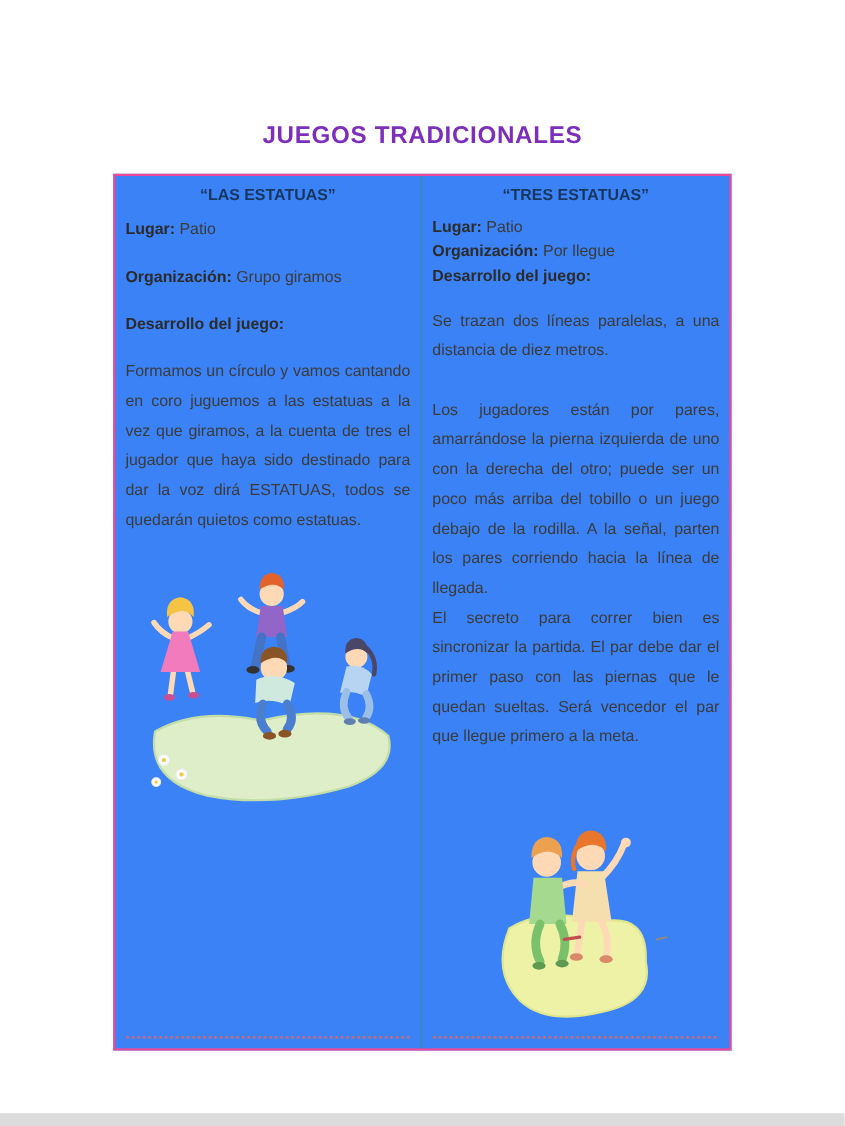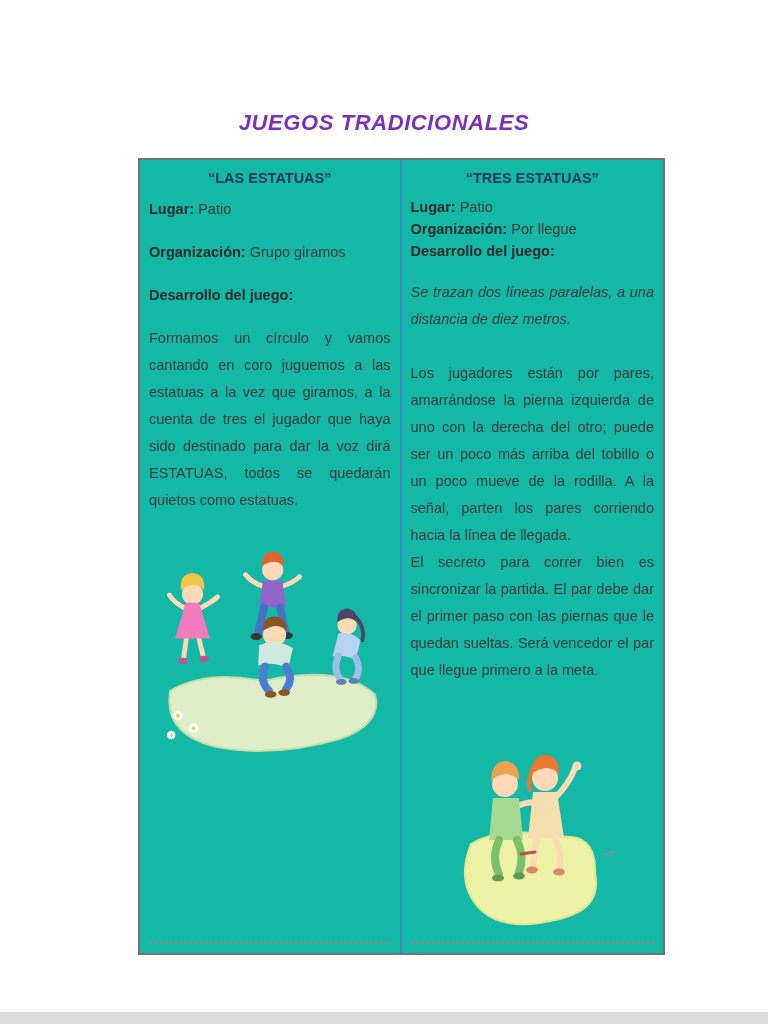--- a/index.html
+++ b/index.html
@@ -14,31 +14,29 @@
     margin:0 auto;
   }
   .content { width:562px; margin:0 auto; }
 
   .doc-title {
     padding-top:110px;
     margin-bottom:22px;
     text-align:center;
     font-size:22px;
     font-weight:bold;
-    font-style:italic;
     letter-spacing:0.6px;
     color:#7c2fbb;
   }
 
   .game-table {
     display:flex;
-    border:2px solid #737373;
+    border:2px solid #ec4899;
     min-height:782px;
-    background:#14b8a6;
-    margin-left:35px;
+    background:#3b82f6;
   }
   .cell {
     width:50%;
     display:flex;
     flex-direction:column;
     padding:8px 9px 8px 9px;
     font-size:14.5px;
     color:#3b3b3b;
   }
   .cell-left { border-right:2px solid #3c85c3; }
@@ -52,21 +50,21 @@
     margin-bottom:8px;
   }
 
   .field { text-align:justify; }
   .field b { color:#2b2b2b; }
   .cell-left .field { line-height:27px; margin-bottom:16px; }
   .cell-right .field { line-height:22px; margin-bottom:0; }
   .cell-right .field-last { margin-bottom:17px; }
 
   .para { text-align:justify; line-height:27px; }
-  .para-gap { margin-bottom:27px;font-style:italic; }
+  .para-gap { margin-bottom:27px; }
 
   .illus { display:flex; justify-content:center; }
   .illus-left { margin-top:18px; }
   .illus-right { margin-top:42px; }
 
   .squiggle {
     margin-top:auto;
     height:4px;
     background-image: radial-gradient(circle at 2px 2px, #e06666 1.1px, rgba(224,102,102,0) 1.5px);
     background-size:5px 4px;
@@ -165,21 +163,21 @@
       </div>
 
       <div class="cell cell-right">
         <div class="cell-header">“TRES ESTATUAS”</div>
 
         <p class="field"><b>Lugar:</b> <span>Patio</span></p>
         <p class="field"><b>Organización:</b> <span>Por llegue</span></p>
         <p class="field field-last"><b>Desarrollo del juego:</b> <span></span></p>
 
         <p class="para para-gap">Se trazan dos líneas paralelas, a una distancia de diez metros.</p>
-        <p class="para">Los jugadores están por pares, amarrándose la pierna izquierda de uno con la derecha del otro; puede ser un poco más arriba del tobillo o un poco mueve de la rodilla.  A la señal, parten los pares corriendo hacia la línea de llegada.</p>
+        <p class="para">Los jugadores están por pares, amarrándose la pierna izquierda de uno con la derecha del otro; puede ser un poco más arriba del tobillo o un juego debajo de la rodilla.  A la señal, parten los pares corriendo hacia la línea de llegada.</p>
         <p class="para">El secreto para correr bien es sincronizar la partida. El par debe dar el primer paso con las piernas que le quedan sueltas.  Será vencedor el par que llegue primero a la meta.</p>
 
         <div class="illus illus-right">
           <svg width="190" height="215" viewBox="0 0 190 215">
 
             <path d="M34 118 Q68 98 118 112 Q160 104 158 148 Q166 184 118 194 Q68 206 44 184 Q18 158 34 118 Z" fill="#eef2a6" stroke="#e0e68e" stroke-width="2"></path>
 
             <g>
               <path d="M118 72 Q132 58 138 42" stroke="#fdd9b5" stroke-width="6" fill="none" stroke-linecap="round"></path>
               <circle cx="140" cy="40" r="4.5" fill="#fdd9b5"></circle>

